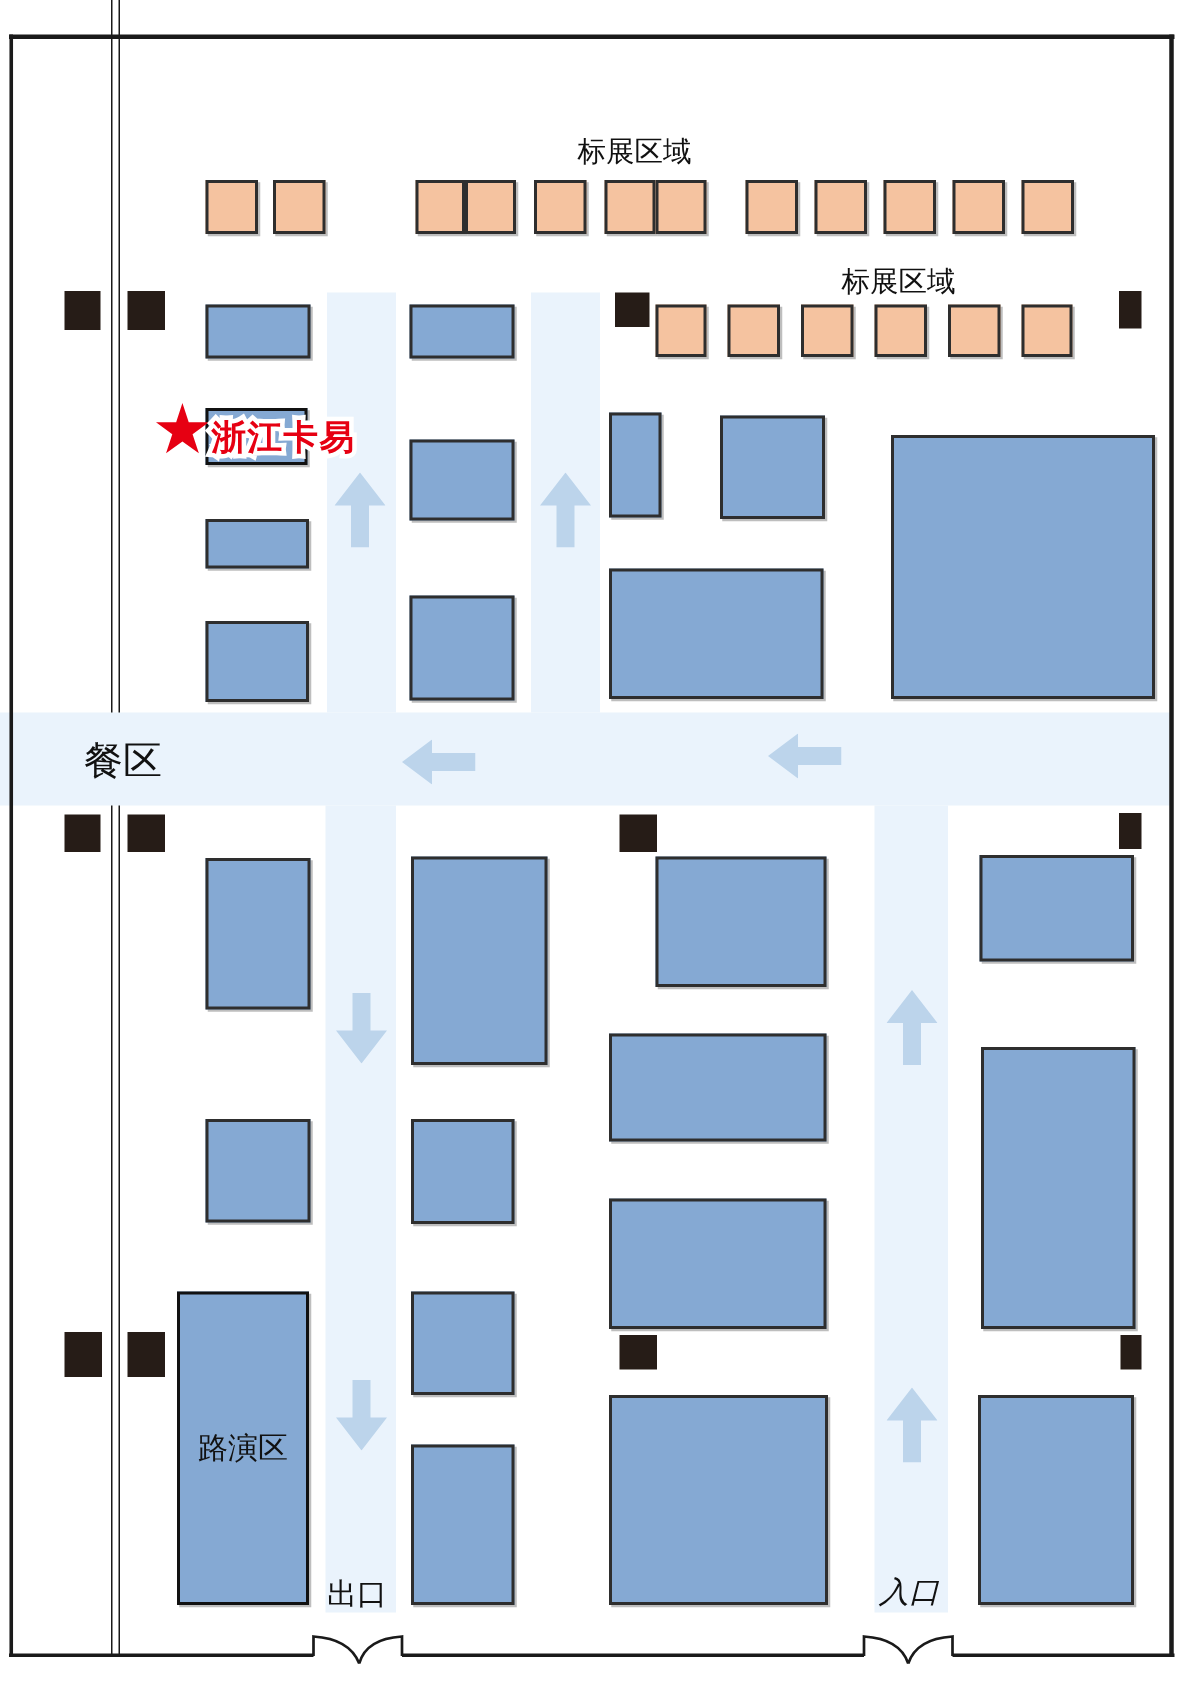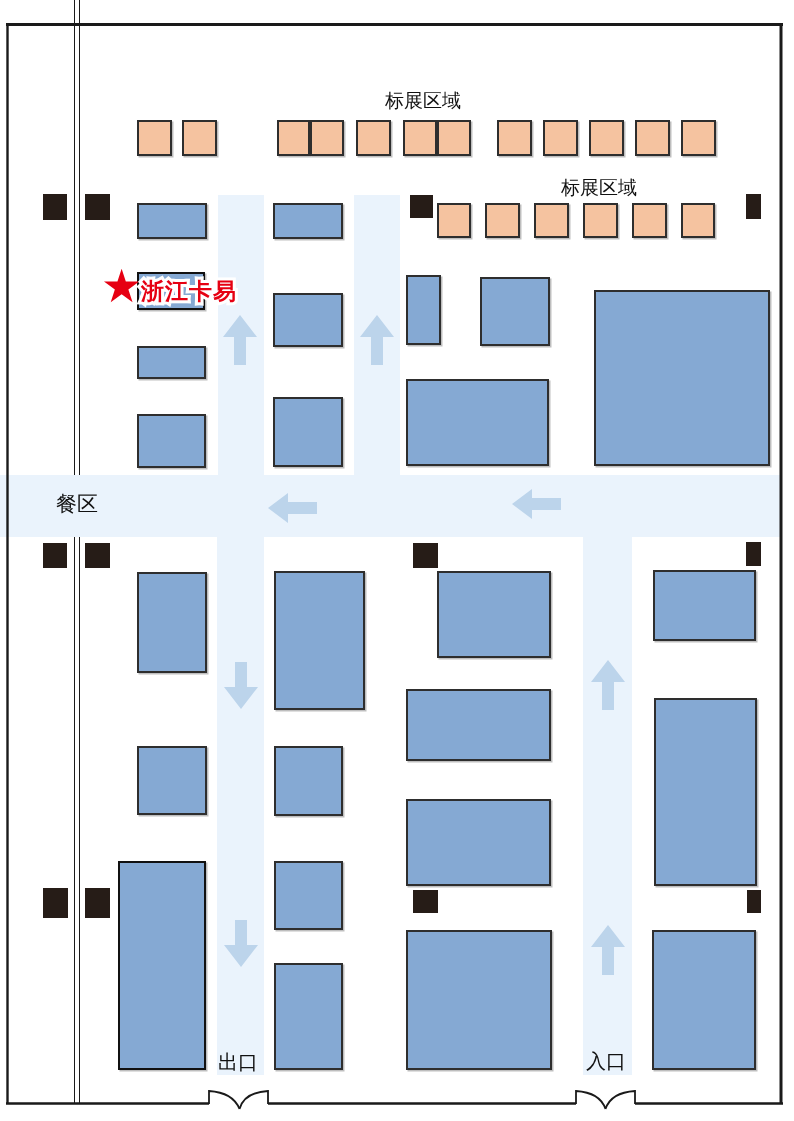--- a/index.html
+++ b/index.html
@@ -7,23 +7,23 @@
     position:relative;width:794px;height:1121px;background:#ffffff;
     font-family:"Liberation Sans","DejaVu Sans",sans-serif;overflow:hidden;
   }
   .booth{position:absolute;box-sizing:border-box;border:2px solid #2e2e2e;
          box-shadow:1.5px 1.5px 0 rgba(110,110,110,0.45);}
   .corridor{position:absolute;}
   .pillar{position:absolute;}
   .label{position:absolute;color:#111111;white-space:nowrap;}
   #label-std-1{left:385px;top:88px;font-size:19px;}
   #label-std-2{left:561px;top:175px;font-size:19px;}
-  #label-dining{left:56px;top:490px;font-size:21px;}
+  #label-dining{left:56px;top:490px;font-size:26px;}
   #label-exit{left:218px;top:1049px;font-size:20px;font-family:Liberation Serif, serif;}
-  #label-entrance{left:586px;top:1048px;font-size:20px;}
+  #label-entrance{left:586px;top:1048px;font-size:20px;font-style:italic;}
   #label-roadshow{left:118px;top:861px;width:88px;height:209px;display:flex;
                   align-items:center;justify-content:center;font-size:20px;}
   #star{left:101px;top:263px;font-size:46px;line-height:1;}
   #company{left:141px;top:276px;font-size:23px;font-weight:bold;letter-spacing:1px;}
   #company .company-stroke{position:absolute;left:0;top:0;-webkit-text-stroke:6px #ffffff;}
   #company .company-fill{position:relative;}
   #expansion-joint{position:absolute;left:74px;top:0;width:4px;height:1104px;
                    border-left:1.6px solid #1a1a1a;border-right:1.6px solid #1a1a1a;}
   #walls{position:absolute;left:0;top:0;pointer-events:none;}
   #walls path{stroke:#1a1a1a;fill:none;}
@@ -127,20 +127,21 @@
     <path d="M7.5,23 V1104" stroke-width="2.4"></path>
     <path d="M781,23 V1104" stroke-width="3"></path>
     <path d="M6,1103.5 H209 M268,1103.5 H576 M635,1103.5 H783" stroke-width="2.4"></path>
     <path d="M209,1104 V1091 Q233,1092.5 239.5,1109 M268,1104 V1091 Q244,1092.5 239.5,1109" stroke-width="1.8"></path>
     <path d="M576,1104 V1091 Q600,1092.5 605.5,1109 M635,1104 V1091 Q611,1092.5 605.5,1109" stroke-width="1.8"></path>
   </svg>
 
   <div class="label" id="label-std-1">标展区域</div>
   <div class="label" id="label-std-2">标展区域</div>
   <div class="label" id="label-dining">餐区</div>
+  <div class="label" id="label-roadshow">路演区</div>
   <div class="label" id="label-exit">出口</div>
   <div class="label" id="label-entrance">入口</div>
 
   <div class="label" id="star" style="color: rgb(230, 0, 18);">★</div>
   <div class="label" id="company">
     <span class="company-stroke">浙江卡易</span>
     <span class="company-fill" style="color: rgb(230, 0, 18);">浙江卡易</span>
   </div>
 
 </div>

